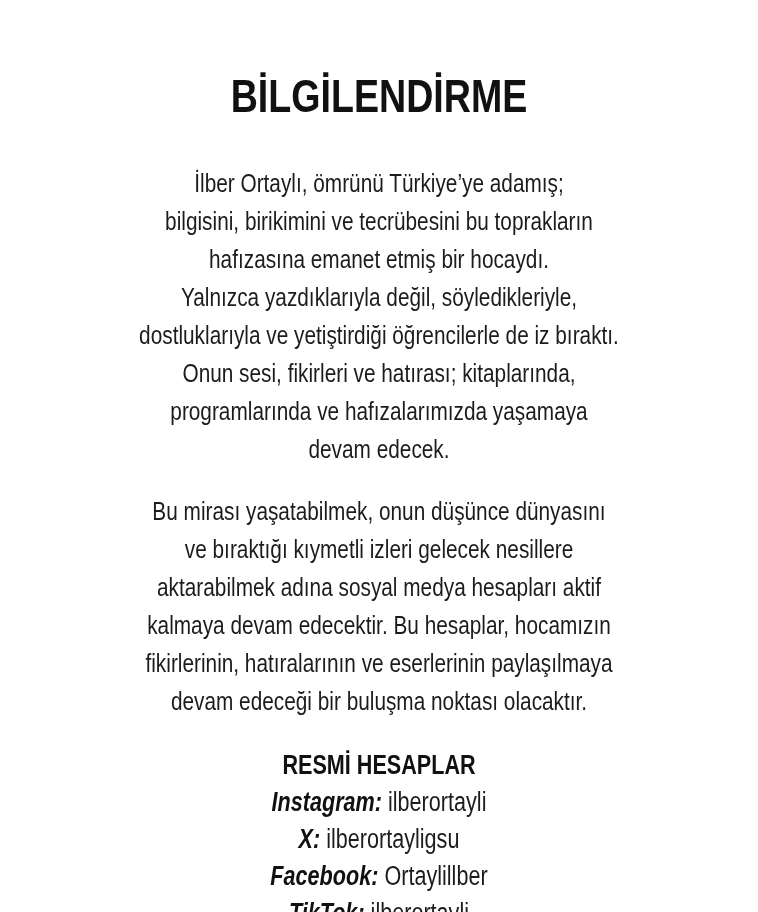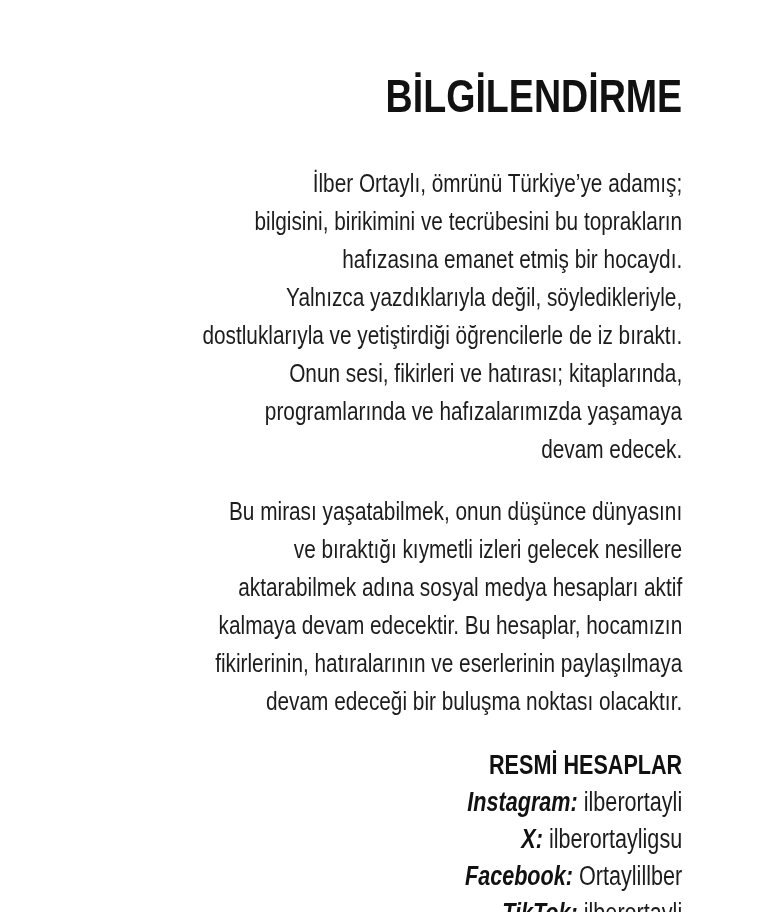--- a/index.html
+++ b/index.html
@@ -8,21 +8,21 @@
     background: #ffffff;
   }
   .page {
     position: relative;
     width: 758px;
     height: 912px;
     background: #ffffff;
     overflow: hidden;
     font-family: "Liberation Sans", sans-serif;
     color: #1c1c1c;
-    text-align: right;
+    text-align: center;
     box-sizing: border-box;
     padding-top: 70px;
   }
   
   .condense {
     display: block;
     transform: scaleX(0.8);
     transform-origin: 50% 50%;
   }
   .title {

